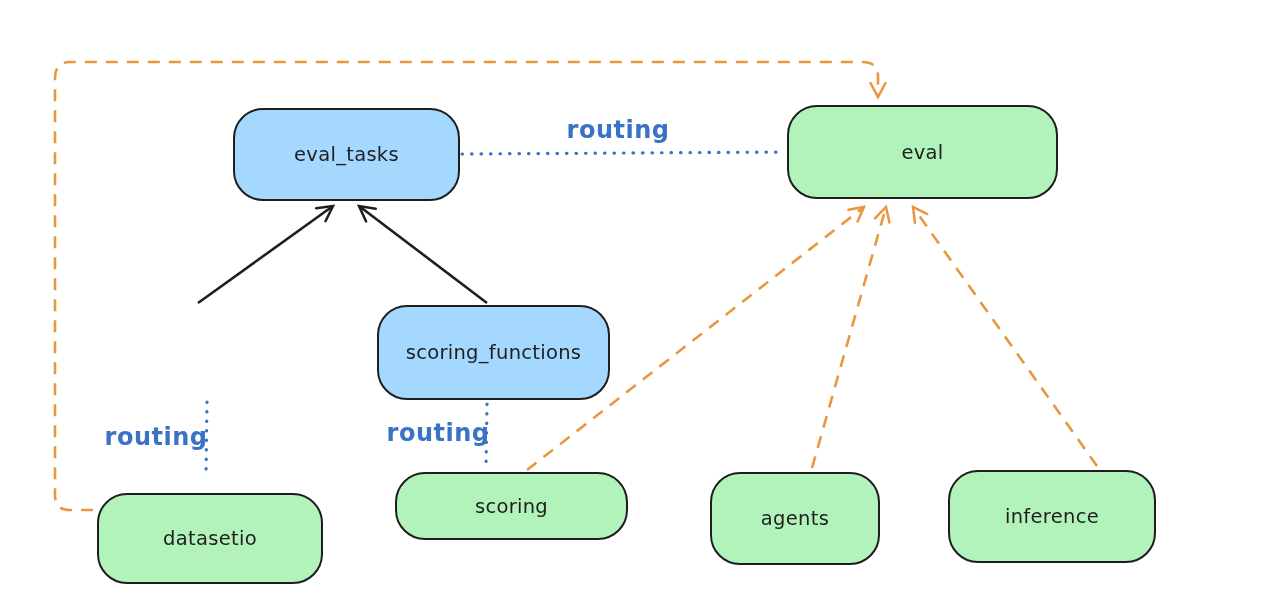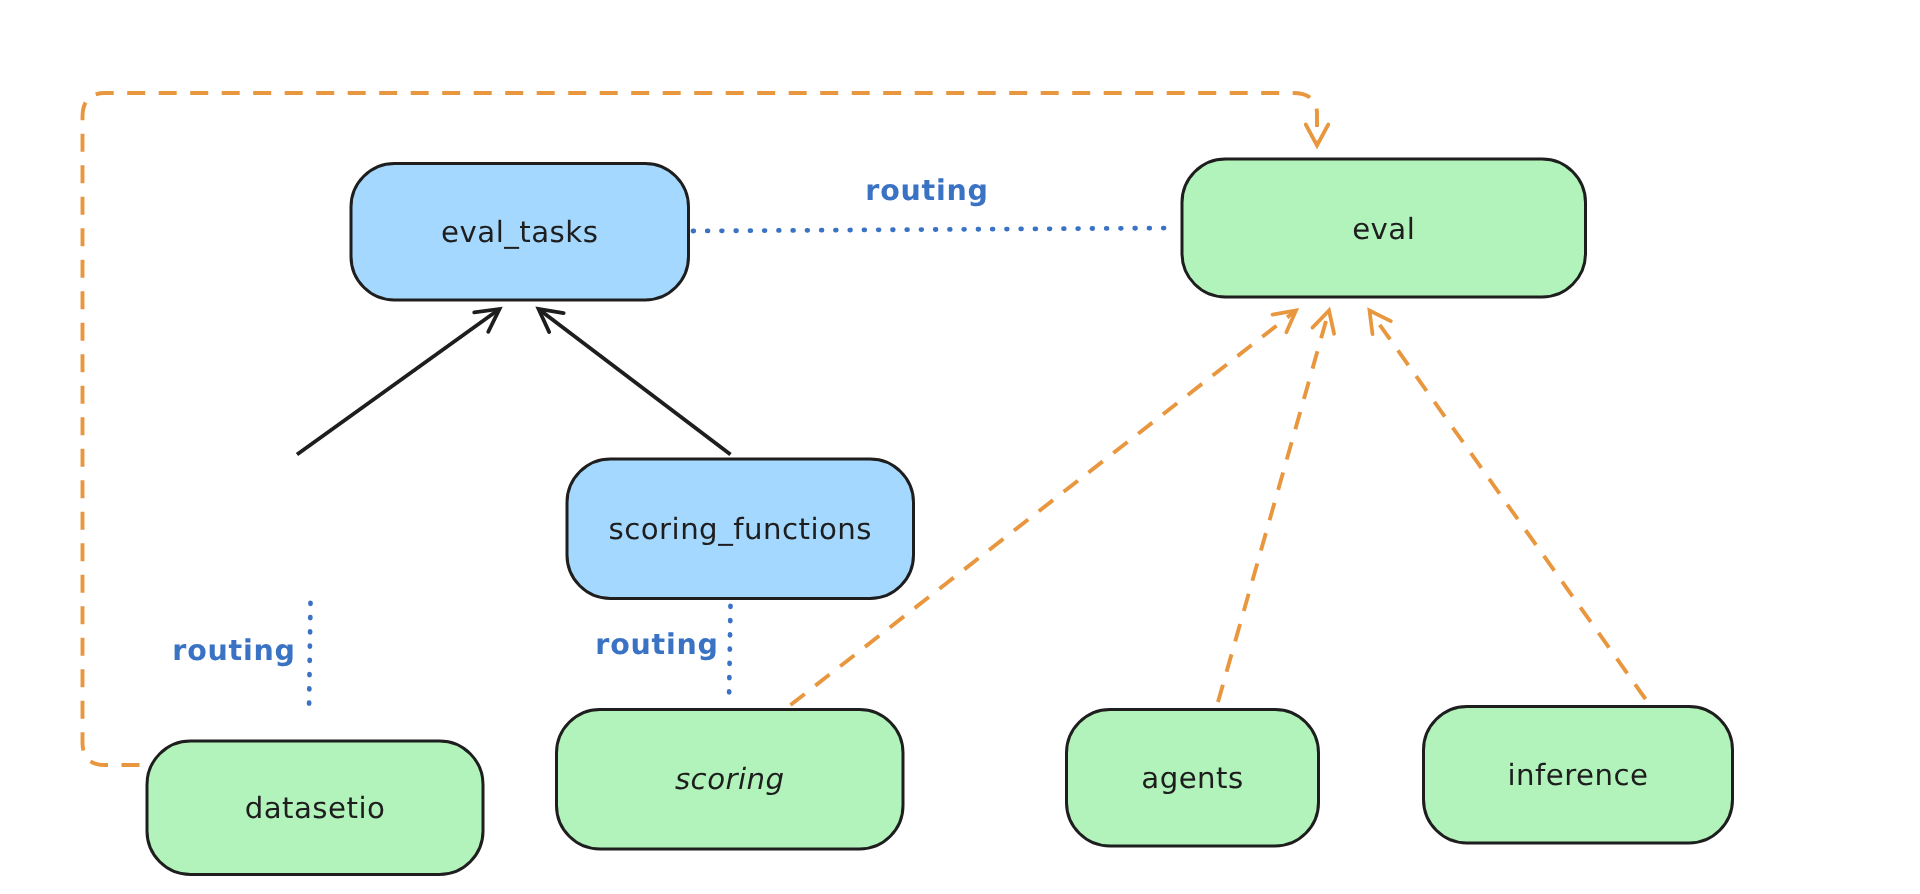--- a/index.html
+++ b/index.html
@@ -32,21 +32,21 @@
     font-size: 19.5px;
     letter-spacing: 0.3px;
     color: #1e1e1e;
   }
   .node.blue  { background: #a5d8ff; justify-content: center; }
   .node.green { background: #b2f2bb; }
   .edge-label {
     position: absolute;
     width: 110px;
     text-align: center;
-    font-size: 19px;
+    font-size: 24px;
     font-weight: 600;
     letter-spacing: 0.5px;
     color: #3a72c4;
   }
 </style>
 </head>
 <body>
 
 <div id="canvas">
 
@@ -83,21 +83,21 @@
 
 
   <div class="node blue" style="left:377px; top:305px; width:233px; height:95px;">
     <span>scoring_functions</span>
   </div>
 
   <div class="node green" style="left:97px; top:477px; width:226px; height:91px;margin-top:16px;">
     <span>datasetio</span>
   </div>
 
-  <div class="node green" style="left:370px; top:472px; width:233px; height:95px;font-style:italic;">
+  <div class="node green" style="left:395px; top:472px; width:233px; height:68px;">
     <span>scoring</span>
   </div>
 
   <div class="node green" style="left:710px; top:472px; width:170px; height:93px;">
     <span>agents</span>
   </div>
 
   <div class="node green" style="left:948px; top:470px; width:208px; height:93px;">
     <span>inference</span>
   </div>

